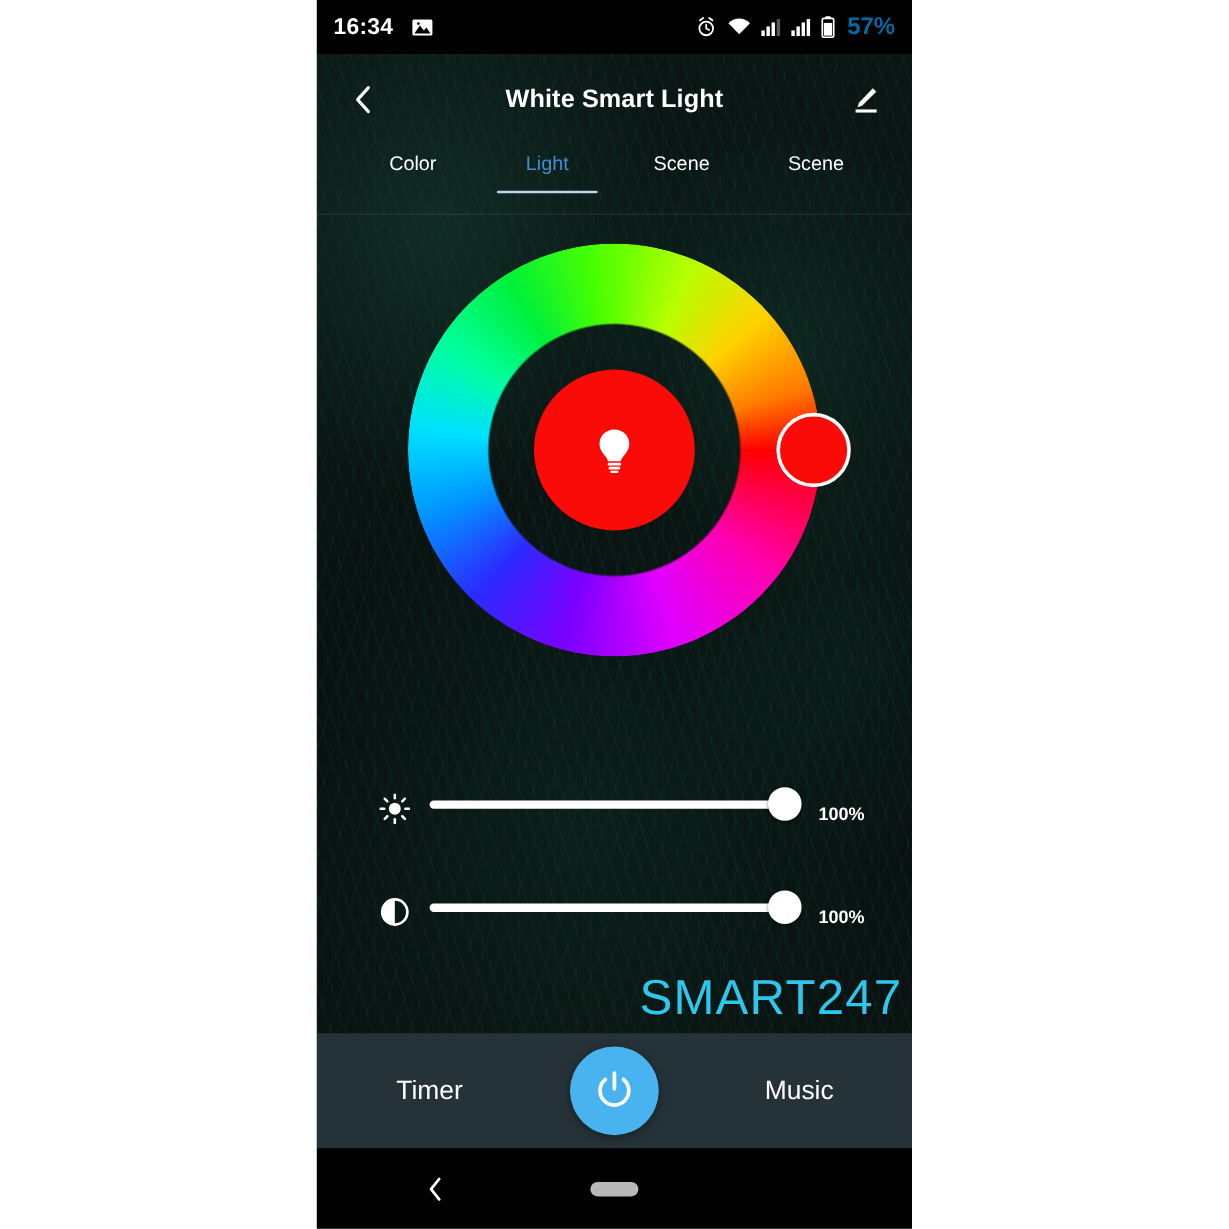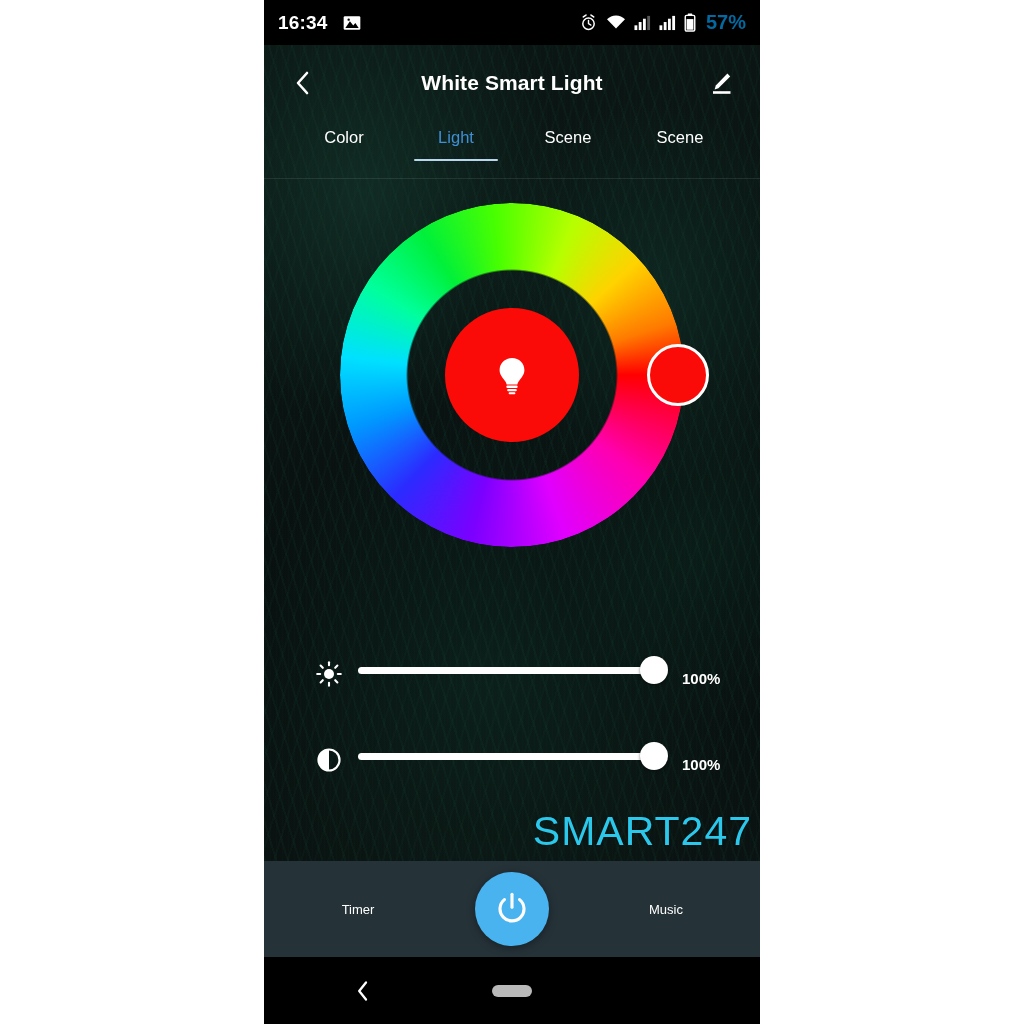--- a/index.html
+++ b/index.html
@@ -134,21 +134,21 @@
     font-family:Liberation Sans, sans-serif;
     text-shadow:0 0 2px rgba(0,0,0,.45);
   }
 
   
   .bottombar{
     position:absolute;left:0;top:861px;width:496px;height:96px;
     background:#253238;display:flex;align-items:center;z-index:7;
   }
   .bb-item{
-    flex:1;text-align:center;color:#ffffff;font-size:13px;cursor:pointer;
+    flex:1;text-align:center;color:#ffffff;font-size:22px;cursor:pointer;
   }
   .bb-center{width:120px;display:flex;align-items:center;justify-content:center;}
   .power-btn{
     width:74px;height:74px;border-radius:50%;background:#49b3f0;
     display:flex;align-items:center;justify-content:center;cursor:pointer;
     box-shadow:0 2px 8px rgba(0,0,0,.35);
   }
 
   
   .navbar{

